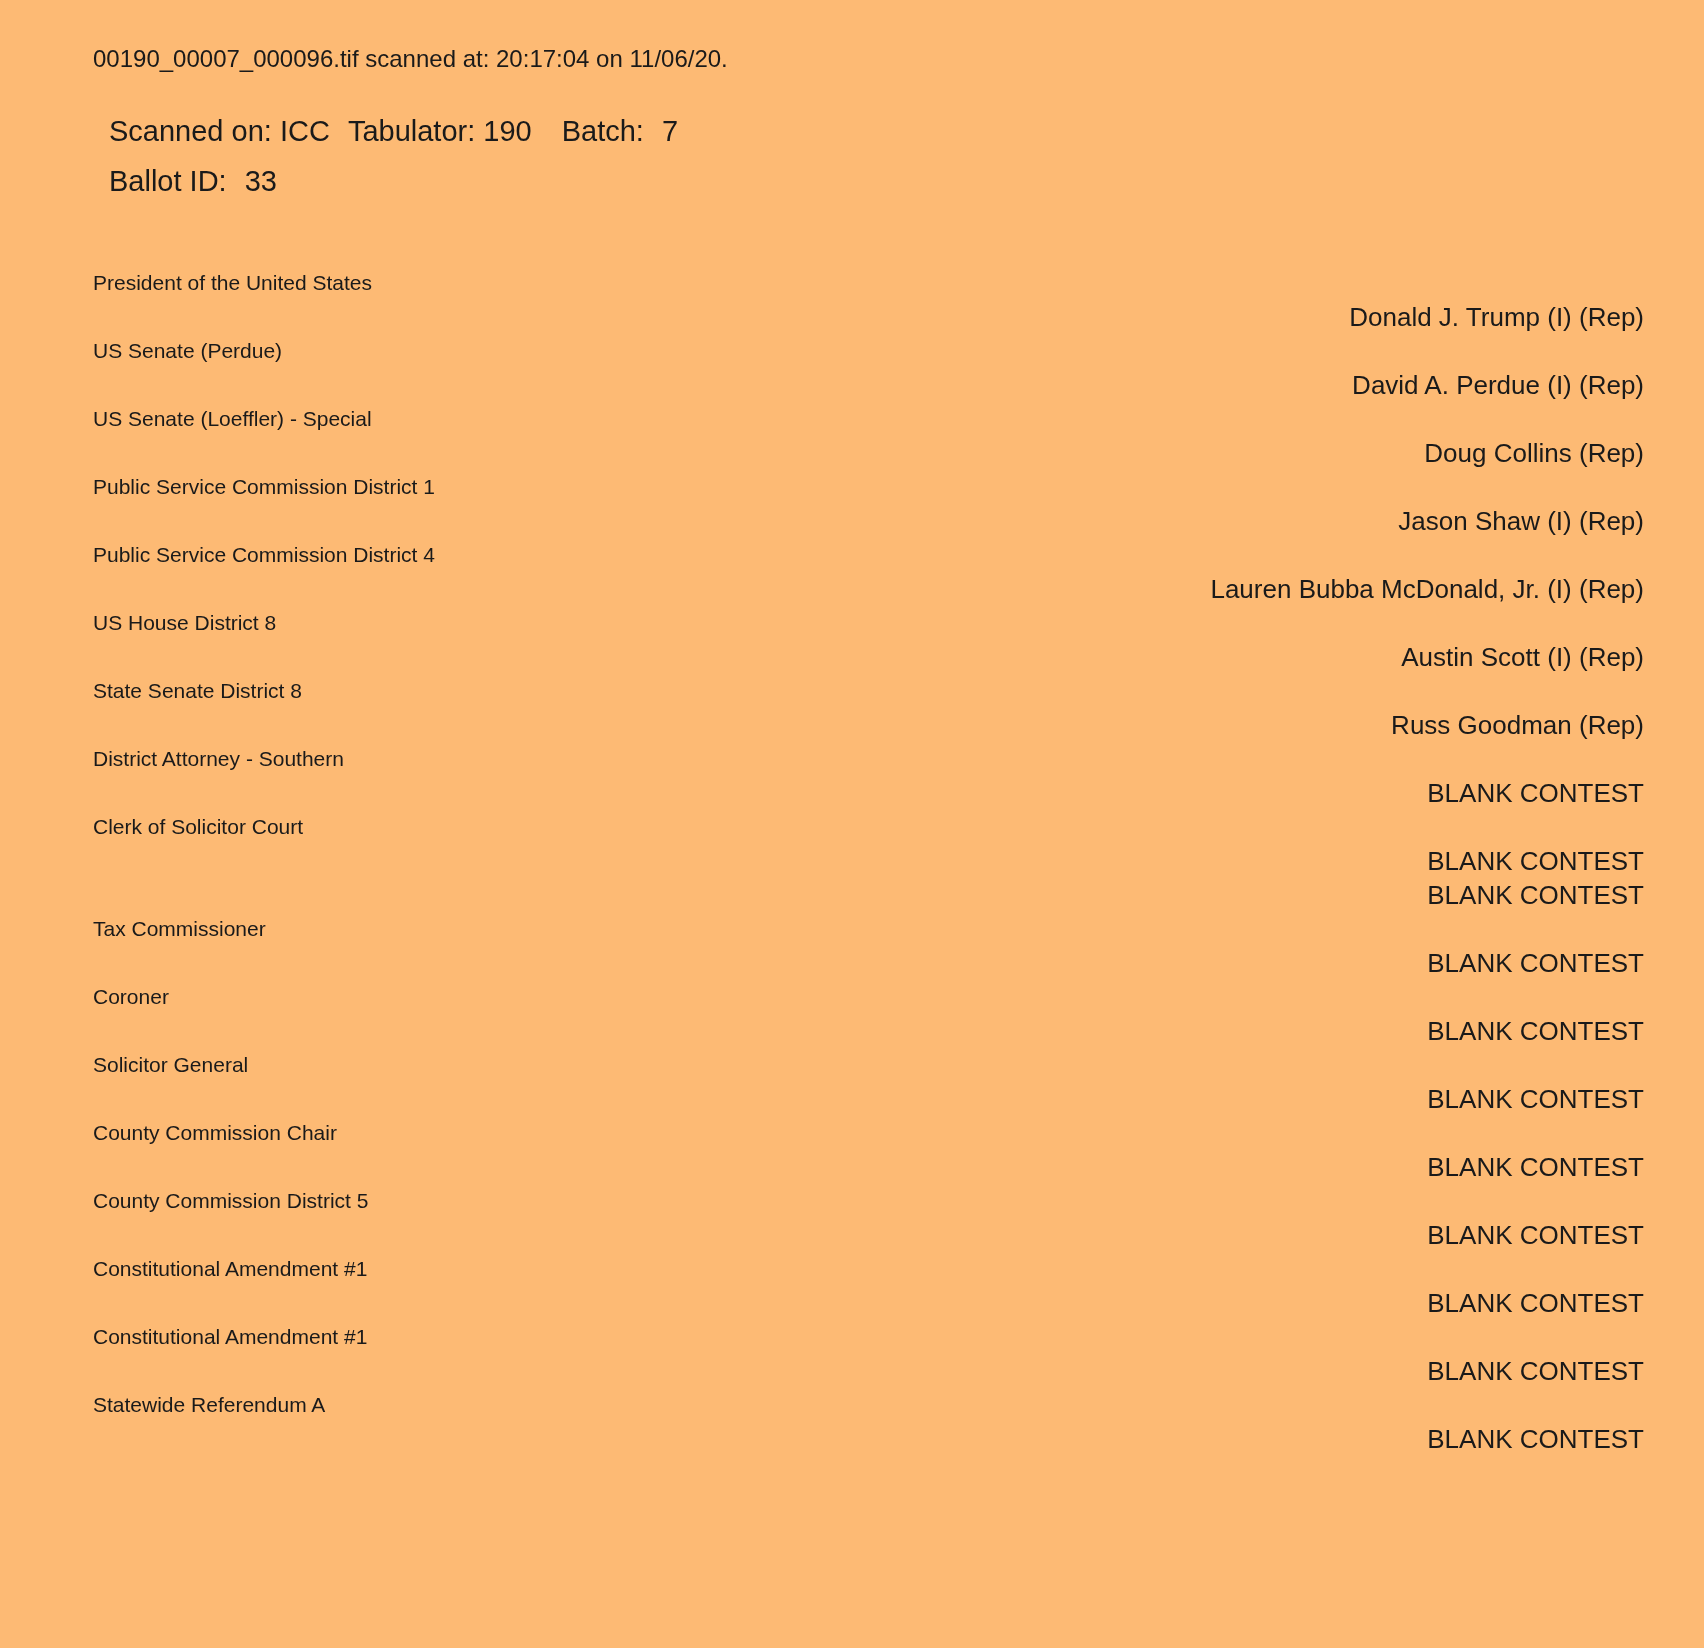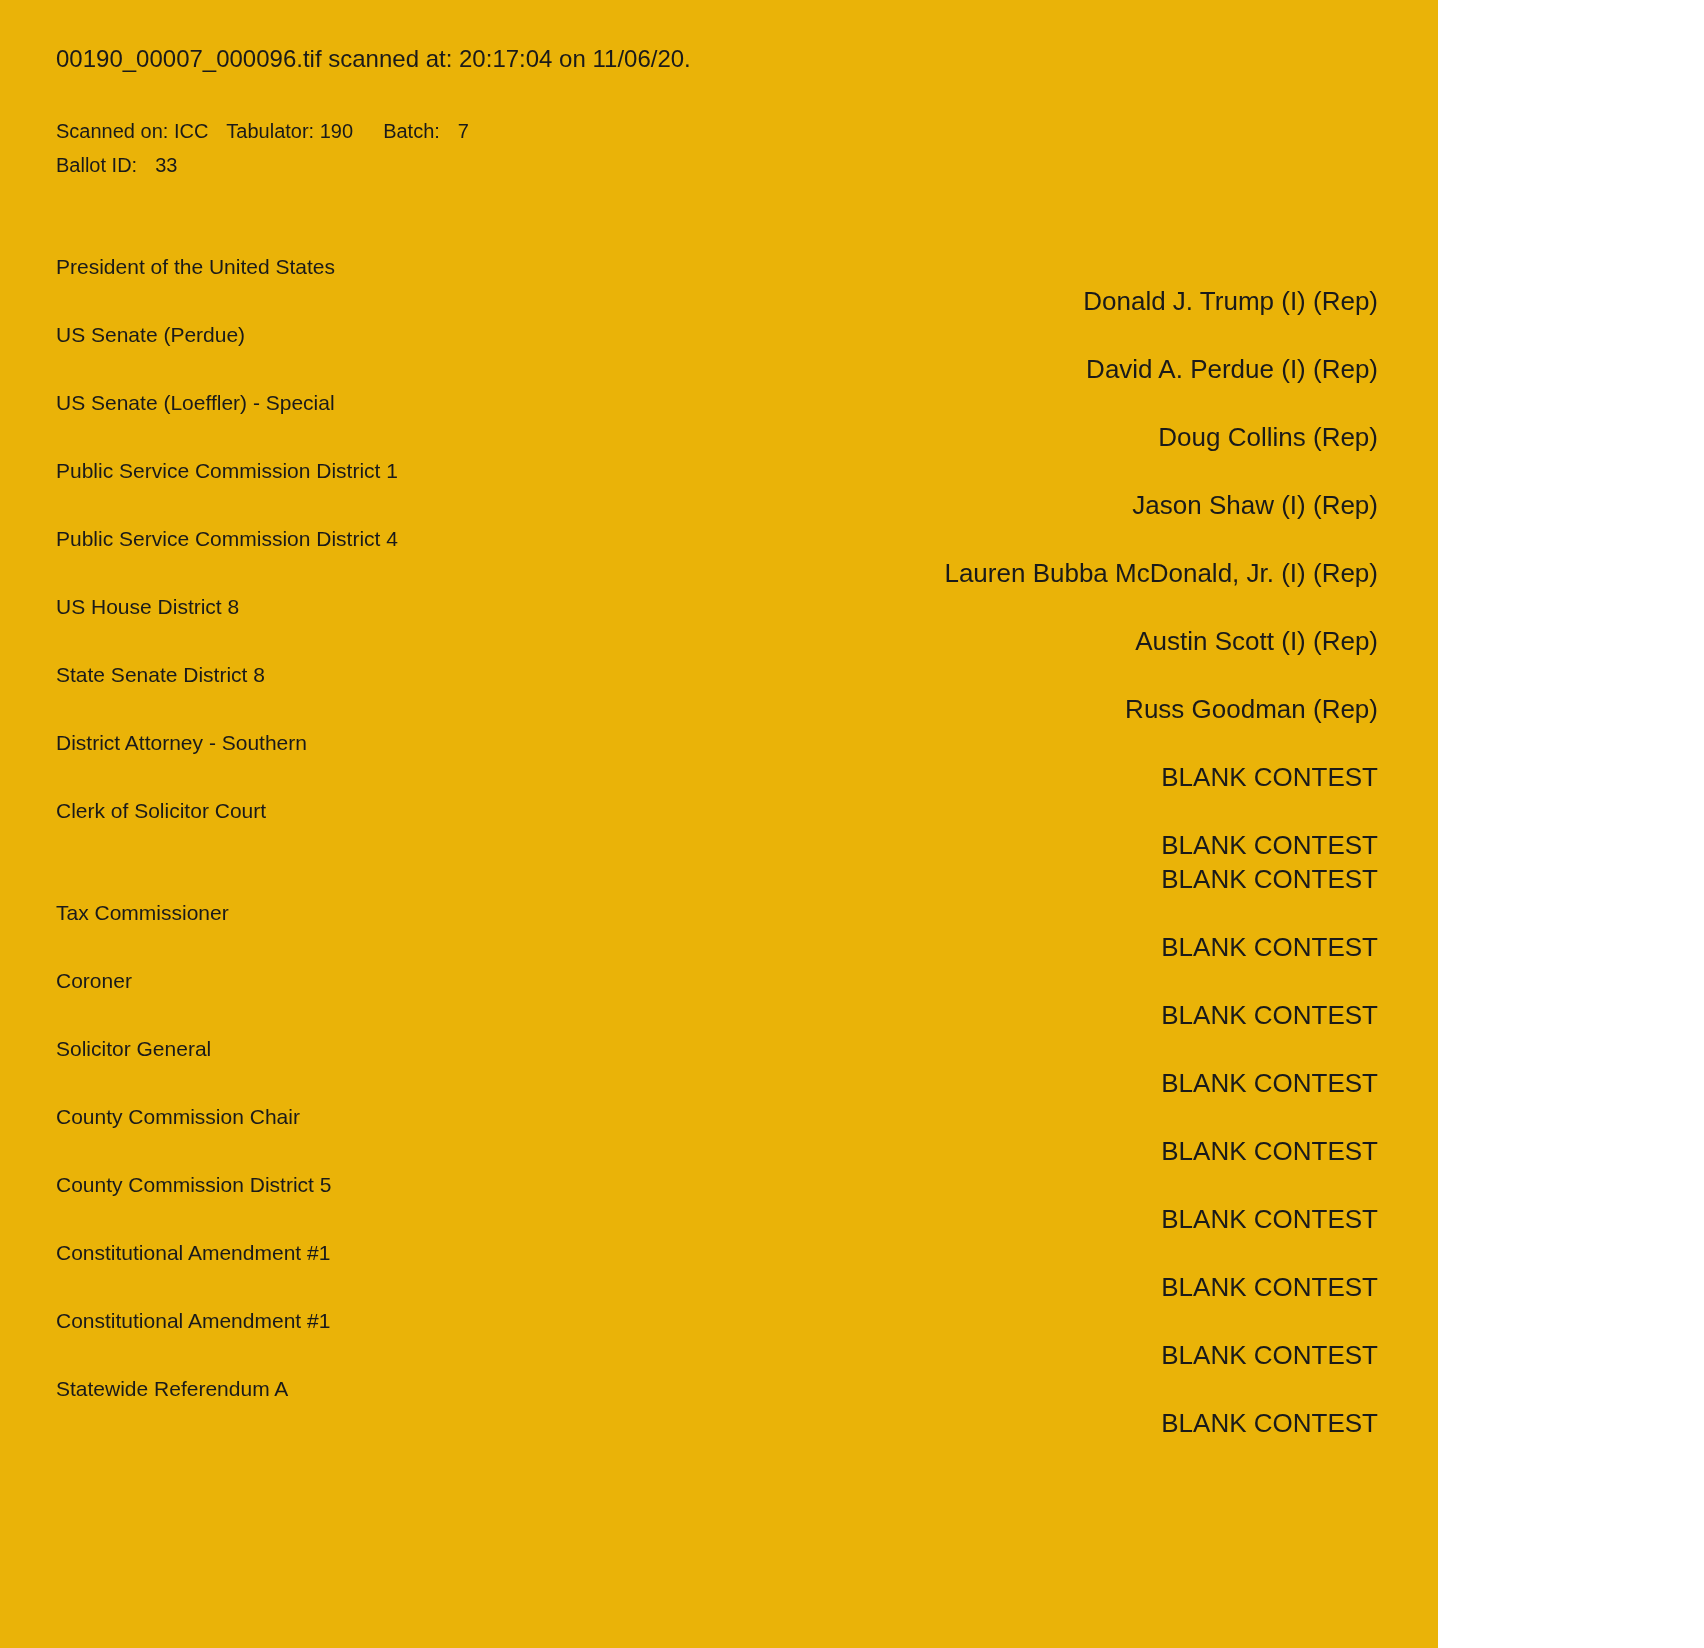--- a/index.html
+++ b/index.html
@@ -3,36 +3,36 @@
 <meta charset="utf-8">
 <style>
   html, body {
     margin: 0;
     padding: 0;
     background: #ffffff;
     font-family: "Liberation Sans", sans-serif;
     color: #1a1a1a;
   }
   .page {
-    width: 1438px;
+    width: 1704px;
     min-height: 1648px;
     box-sizing: border-box;
-    padding: 44px 60px 40px 56px;
-    background: #eab308;
+    padding: 44px 60px 40px 93px;
+    background: #fdba74;
   }
   .scan-line {
     font-size: 24px;
     line-height: 30px;
     margin: 0 0 40px 0;
     white-space: pre-wrap;
   }
   .meta-line {
-    font-size: 20px;
+    font-size: 29px;
     line-height: 34px;
-    margin: 0;
+    margin: 16px;
     white-space: pre-wrap;
   }
   .gap-sm { display: inline-block; width: 18px; }
   .gap-md { display: inline-block; width: 30px; }
   .contest-list {
     margin-top: 68px;
   }
   .contest-row { margin: 0; }
   .contest-name {
     font-size: 21px;

